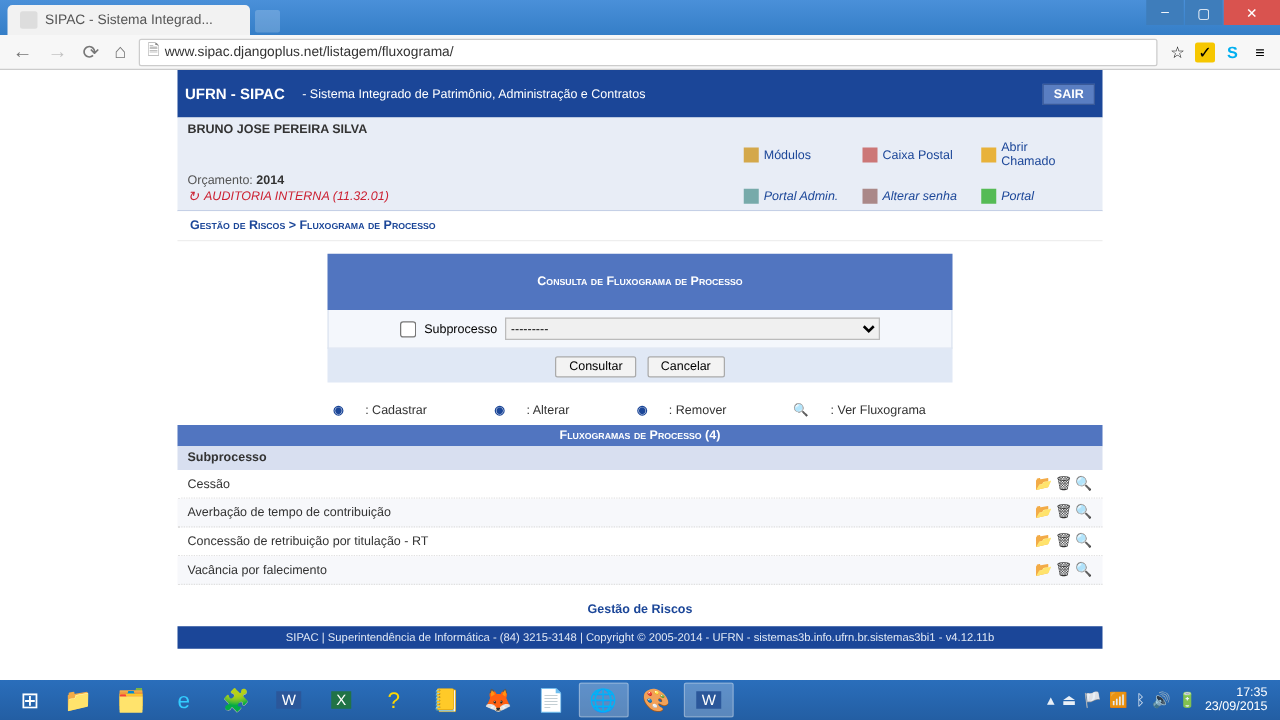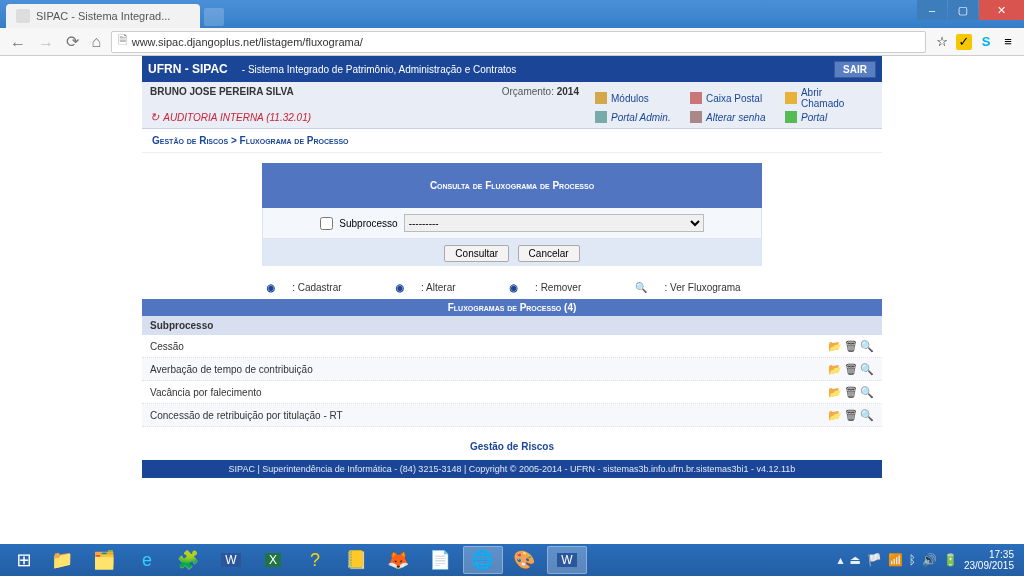--- a/index.html
+++ b/index.html
@@ -19,30 +19,30 @@
 
   .browser-toolbar { height: 28px; background: #f7f7f7; border-bottom: 1px solid #ccc; display: flex; align-items: center; padding: 0 8px; gap: 8px; }
   .nav-icon { color: #777; font-size: 16px; cursor: pointer; padding: 0 2px;}
   .addr { flex: 1; background: #fff; border: 1px solid #ccc; border-radius: 2px; height: 22px; display: flex; align-items: center; padding: 0 6px; font-size: 11px; color: #333; }
   .addr .globe { color: #888; margin-right: 4px; font-size: 12px;}
   .ext-icons { display: flex; gap: 6px; align-items: center;}
   .ext-icons span { width: 16px; height: 16px; display:inline-flex; align-items:center; justify-content:center; font-size:13px;}
 
   
   .app { width: 740px; margin: 0 auto; }
-  .topbar { background: #1b4698; color: #fff; height: 26px; display: flex; align-items: center; padding: 0 6px; font-size: 11px; }
+  .topbar { background: #1b4698; color: #fff; height: 38px; display: flex; align-items: center; padding: 0 6px; font-size: 11px; }
   .topbar .title { font-weight: bold; font-size: 12px; }
   .topbar .subtitle { margin-left: 14px; font-size: 10px; }
   .topbar .right { margin-left: auto; display: flex; gap: 4px; align-items: center;}
   .topbar select { font-size: 10px; height: 16px; }
   .btn-sair { background: #5a7ec2; color: #fff; padding: 2px 8px; font-size: 10px; font-weight: bold; cursor: pointer; border: 1px solid #3a5a99; }
 
   .userbar { background: #e8edf6; border-bottom: 1px solid #c5d0e6; font-size: 10px; padding: 4px 8px; display: grid; grid-template-columns: 1fr auto auto auto; grid-template-rows: auto auto; column-gap: 0; }
   .userbar .uname { color: #333; font-weight: bold; grid-column: 1; grid-row: 1;}
-  .userbar .orc { color: #555; text-align: right; grid-column: 1; grid-row: 1; padding-right: 10px;}
+  .userbar .orc { color: #555; grid-column: 1; grid-row: 1; padding-right: 10px; margin-top: 41px;}
   .userbar .orc b { color: #333; }
   .userbar .dept { color: #c23; grid-column: 1; grid-row: 2; display:flex; align-items:center; gap:4px;}
   .userbar .dept::before{content:"↻"; color:#c23; font-size:11px;}
   .mini-link { display: flex; align-items: center; gap: 4px; padding: 1px 6px; font-size: 10px; color: #1b4698; text-align:left; width: 95px;}
   .mini-link .mi { width: 12px; height: 12px; display:inline-block; }
   .col-a { grid-column: 2; } .col-b { grid-column: 3; } .col-c { grid-column: 4; }
   .row-1 { grid-row: 1; } .row-2 { grid-row: 2; font-style: italic; }
   .mi-mod{background:#d4a84a;} .mi-cx{background:#c77;} .mi-ab{background:#e8b23a;}
   .mi-prt{background:#7aa;} .mi-alt{background:#a88;} .mi-aj{background:#5b5;}
 
@@ -205,29 +205,29 @@
     </div>
     <div class="tbl-row">
       <span class="name">Averbação de tempo de contribuição</span>
       <span class="row-actions">
         <i class="ic1"></i>
         <i class="ic2b"></i>
         <i class="ic3"></i>
       </span>
     </div>
     <div class="tbl-row">
+      <span class="name">Concessão de retribuição por titulação - RT</span>
+      <span class="row-actions">
+        <i class="ic1"></i>
+        <i class="ic2b"></i>
+        <i class="ic3"></i>
+      </span>
+    </div>
+    <div class="tbl-row">
       <span class="name">Vacância por falecimento</span>
-      <span class="row-actions">
-        <i class="ic1"></i>
-        <i class="ic2b"></i>
-        <i class="ic3"></i>
-      </span>
-    </div>
-    <div class="tbl-row">
-      <span class="name">Concessão de retribuição por titulação - RT</span>
       <span class="row-actions">
         <i class="ic1"></i>
         <i class="ic2b"></i>
         <i class="ic3"></i>
       </span>
     </div>
   </div>
 
   <div class="back-link">Gestão de Riscos</div>
 

